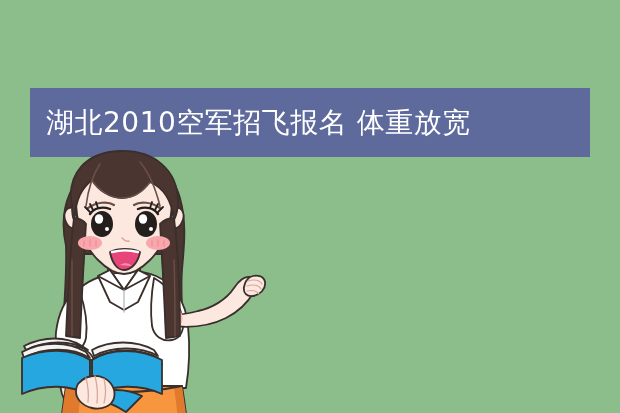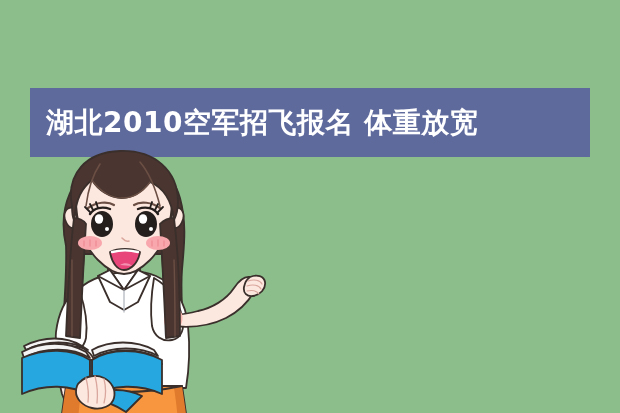--- a/index.html
+++ b/index.html
@@ -25,21 +25,21 @@
     height: 69px;
     background: #5e699c;
     display: flex;
     align-items: center;
     box-sizing: border-box;
     padding-left: 16px;
   }
   #title-text {
     color: #ffffff;
     font-size: 28px;
-    font-weight: bold;
+    font-weight: normal;
     letter-spacing: 0.5px;
     line-height: 1;
     white-space: nowrap;
     font-family: "DejaVu Sans", "Liberation Sans", sans-serif;
   }
 
   
   #illustration {
     position: absolute;
     left: 14px;

